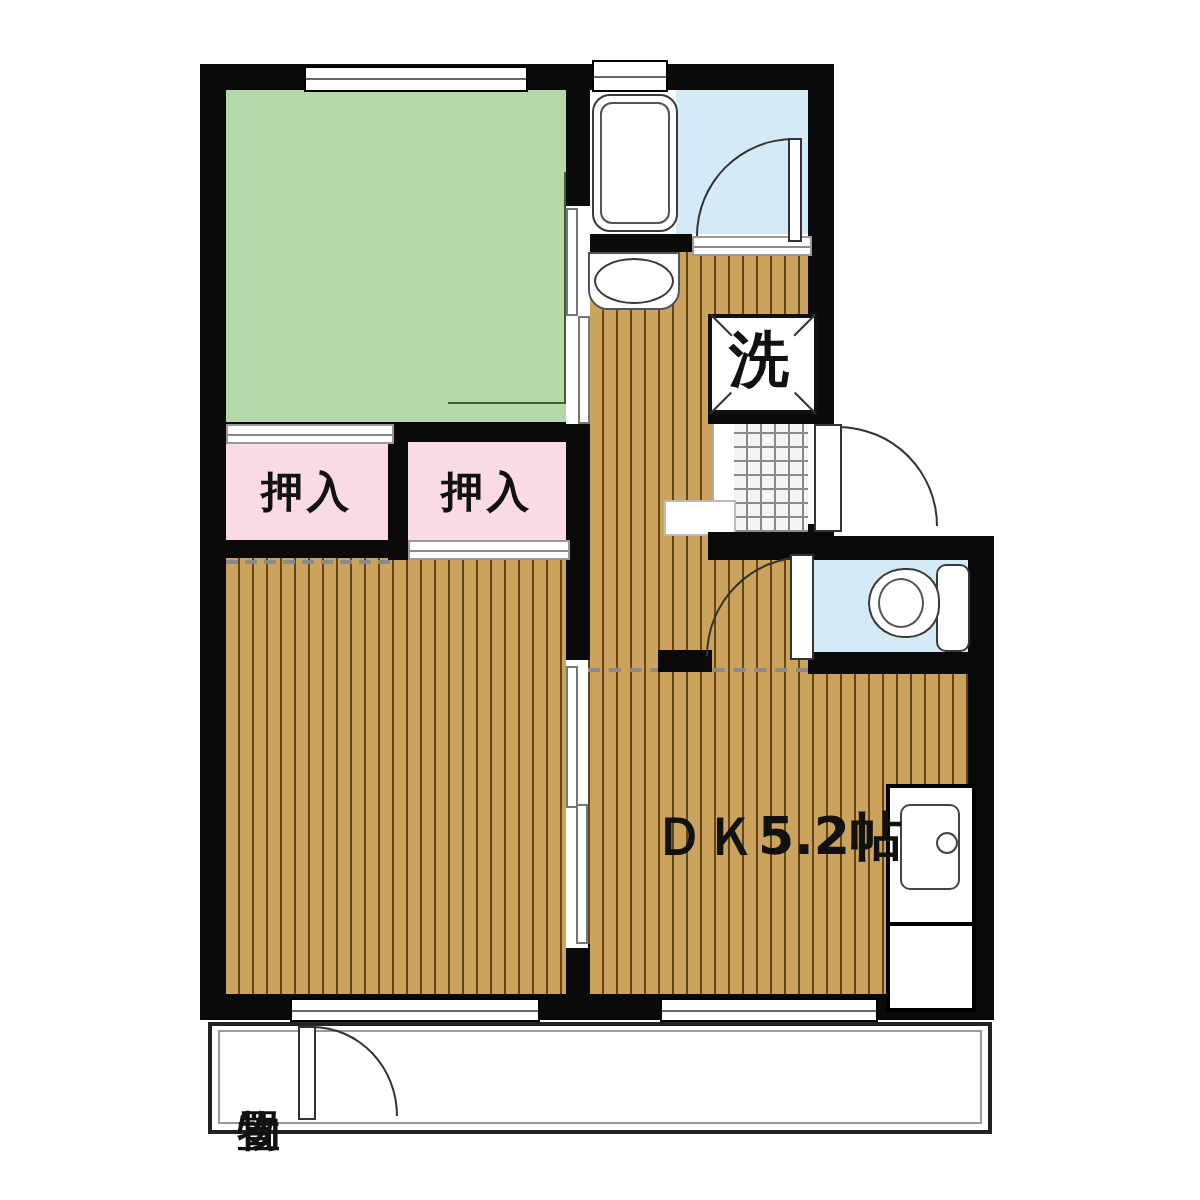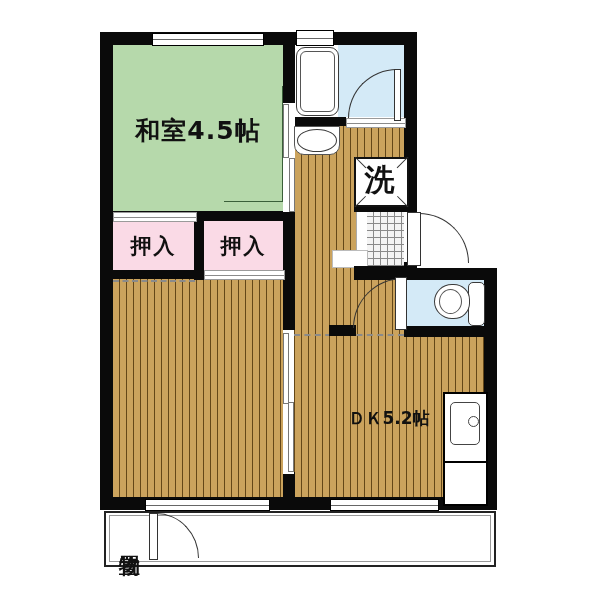--- a/index.html
+++ b/index.html
@@ -118,21 +118,21 @@
   .sto-out{left:104px;top:511px;width:388px;height:52px;border:2px solid #222;background:#fff;}
   .sto-in{position:absolute;left:3px;top:2px;right:3px;bottom:3px;border:1px solid #999;}
   
   .d1{left:113px;top:280px;width:82px;}
   .d2{left:294px;top:334px;width:110px;}
   
   .lbl-washitsu{left:112px;top:115px;width:172px;height:30px;font-size:25px;letter-spacing:1px;}
   .lbl-o1{left:112px;top:232px;width:83px;height:27px;font-size:21px;letter-spacing:2px;}
   .lbl-o2{left:204px;top:232px;width:79px;height:27px;font-size:21px;letter-spacing:2px;}
   .lbl-yoshitsu{left:112px;top:392px;width:171px;height:30px;font-size:26px;letter-spacing:1px;}
-  .lbl-dk{left:294px;top:403px;width:190px;height:30px;font-size:17px;}
+  .lbl-dk{left:294px;top:403px;width:190px;height:30px;font-size:26px;}
   .lbl-sen{left:354px;top:157px;width:51px;height:46px;font-size:30px;}
   .lbl-sto{left:114px;top:514px;width:30px;height:48px;font-size:21px;
            writing-mode:vertical-rl;text-orientation:upright;line-height:1.0;
            display:flex;align-items:center;justify-content:center;}
 </style>
 </head>
 <body>
 
 <div id="canvas">
 
@@ -220,20 +220,19 @@
     <div class="diag"></div>
     <div class="diag"></div>
   </div>
 
   <div class="abs sto-out">
     <div class="sto-in"></div>
   </div>
   <div class="arc arc-tr arc-sto"></div>
   <div class="leaf leaf-sto"></div>
 
-  <div class="lbl lbl-washitsu">和室4.5帖</div>
   <div class="lbl lbl-o1">押入</div>
   <div class="lbl lbl-o2">押入</div>
   <div class="lbl lbl-dk">ＤＫ5.2帖</div>
   <div class="lbl lbl-sen">洗</div>
   <div class="lbl lbl-sto">物置</div>
 
 </div>
 
 </body></html>

